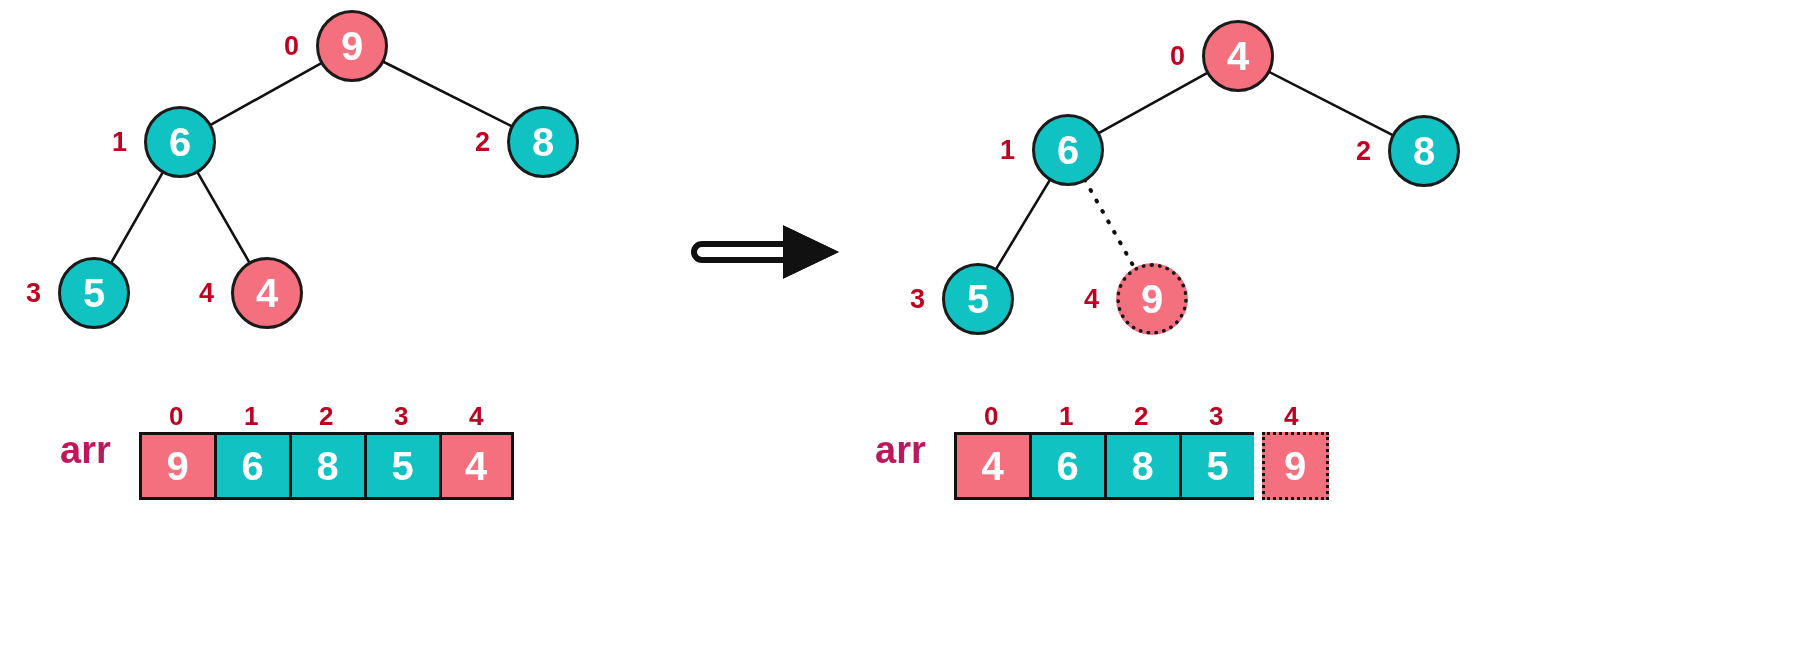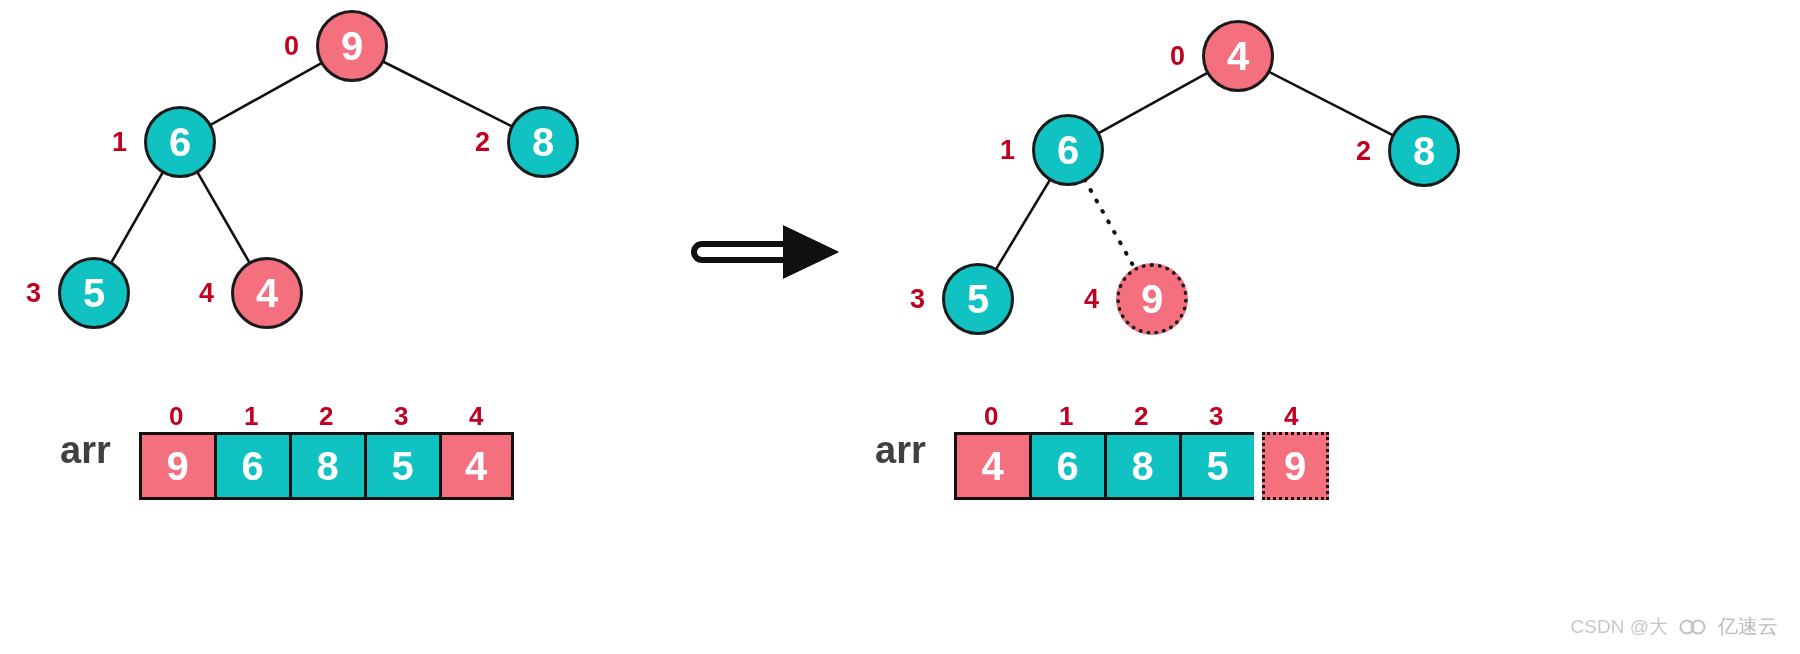--- a/index.html
+++ b/index.html
@@ -67,21 +67,21 @@
     line-height: 1;
   }
 
   
   .arr-wrap {
     position: absolute;
     display: flex;
     align-items: center;
   }
   .arr-label {
-    color: #404040;
+    color: #be185d;
     font-size: 38px;
     font-weight: bold;
     margin-right: 28px;
     font-family: "Liberation Sans", sans-serif;
   }
   .arr-cells {
     display: flex;
   }
   .cell-col {
     position: relative;
@@ -241,24 +241,14 @@
             <div class="cell teal">5</div>
           </div>
           <div class="cell-col">
             <div class="cell-idx">4</div>
             <div class="cell pink ghost">9</div>
           </div>
         </div>
     </div>
   </div>
 
-  <div id="watermark">
-    <span>CSDN @大</span>
-    <span class="wm-logo">
-      <svg width="30" height="20" viewBox="0 0 30 20">
-        <circle cx="9" cy="10" r="6.5" fill="none" stroke="#c4c4c4" stroke-width="2.2"></circle>
-        <circle cx="20" cy="10" r="6.5" fill="none" stroke="#c4c4c4" stroke-width="2.2"></circle>
-      </svg>
-    </span>
-    <span class="wm-cn">亿速云</span>
-  </div>
 
 </div>
 
 </body></html>

